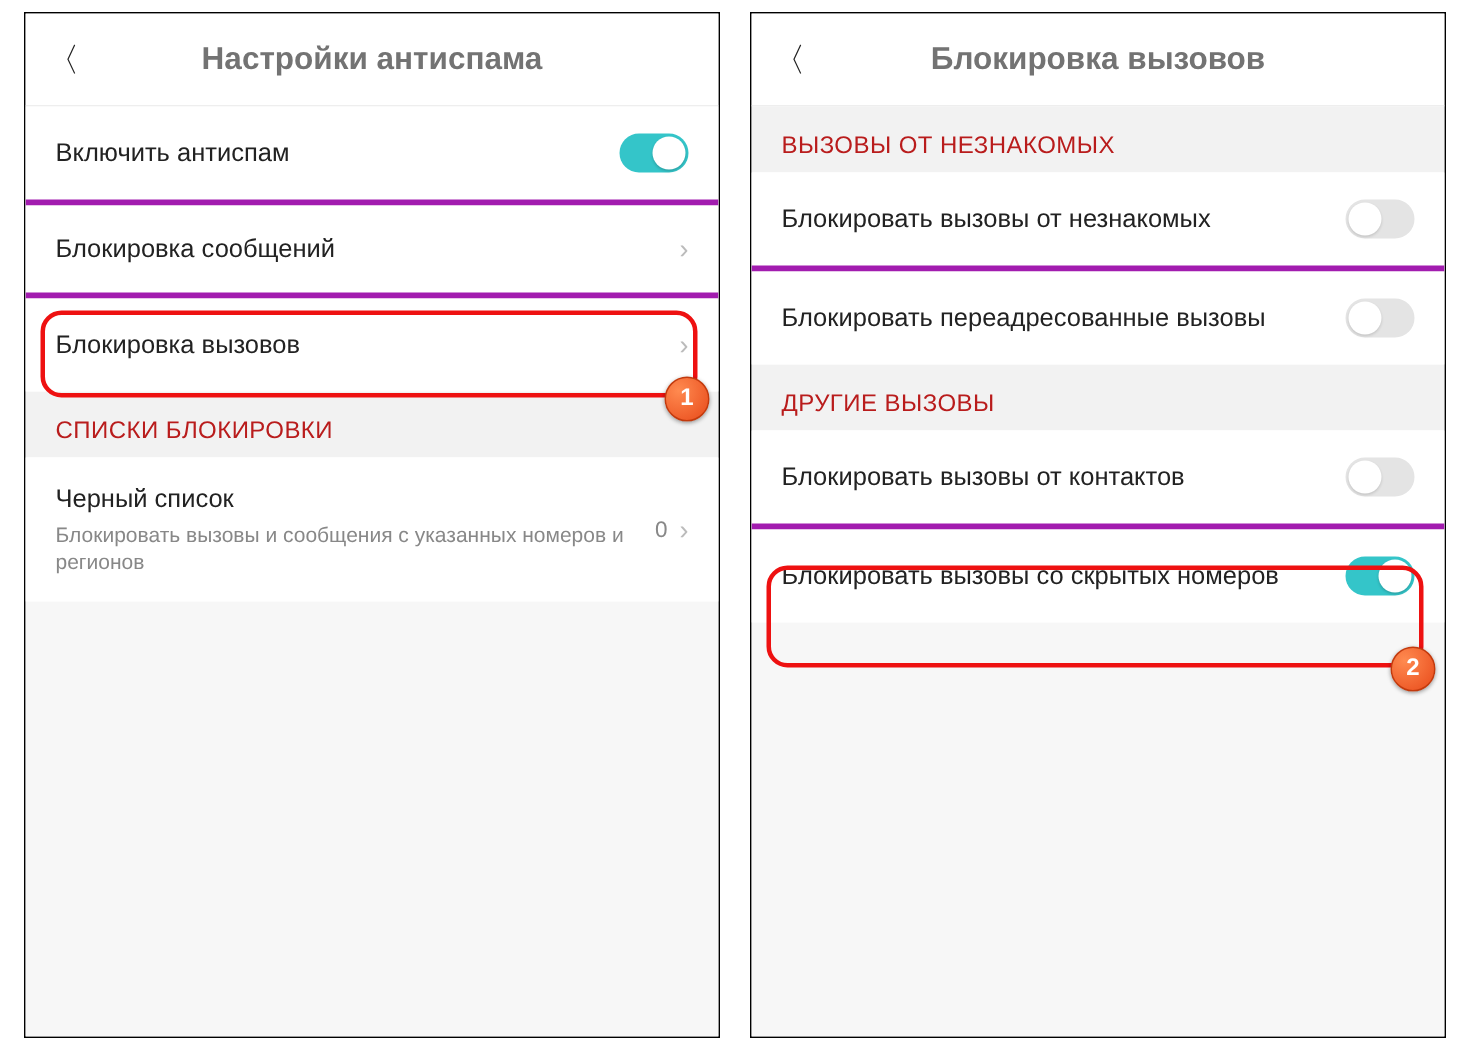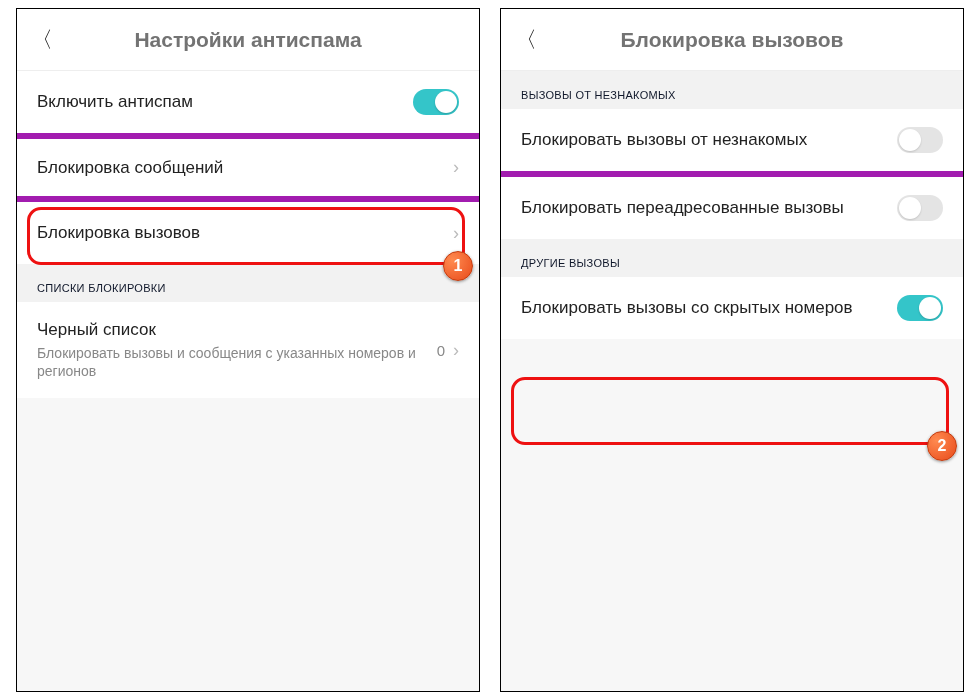--- a/index.html
+++ b/index.html
@@ -42,21 +42,21 @@
     font-size: 21px;
     font-weight: 600;
     color: #737373;
     margin-left: -28px;
   }
   .row {
     background: #fff;
     padding: 18px 20px;
     display: flex;
     align-items: center;
-    border-bottom: 6px solid #a21caf;
+    border-bottom: 4px solid #a21caf;
     min-height: 62px;
     position: relative;
   }
   .row .label {
     flex: 1;
     font-size: 17px;
     color: #222;
   }
   .row .sub {
     font-size: 14px;
@@ -65,22 +65,22 @@
     line-height: 1.3;
   }
   .row .labelcol { flex: 1; display:flex; flex-direction:column; }
   .chev {
     color: #bbb;
     font-size: 18px;
   }
   .valnum { color:#888; font-size:15px; margin-right:8px;}
   .section {
     padding: 18px 20px 8px 20px;
-    font-size: 11px;
-    color: #0f172a;
+    font-size: 16px;
+    color: #b91c1c;
     letter-spacing: 0.3px;
     background: #f2f2f2;
   }
   .toggle {
     width: 46px;
     height: 26px;
     border-radius: 13px;
     position: relative;
     flex-shrink: 0;
   }
@@ -177,20 +177,26 @@
       <span class="label">Блокировать переадресованные вызовы</span>
       <div class="toggle off">
           <div class="knob"></div>
         </div>
     </div>
   </div>
 
   <div class="section">ДРУГИЕ ВЫЗОВЫ</div>
 
   <div class="group">
+    <div class="row">
+      <span class="label">Блокировать вызовы от контактов</span>
+      <div class="toggle off">
+          <div class="knob"></div>
+        </div>
+    </div>
     <div class="row" style="border-bottom:none;justify-content:center;">
       <span class="label">Блокировать вызовы со скрытых номеров</span>
       <div class="toggle on">
           <div class="knob"></div>
         </div>
     </div>
   </div>
 
   <div class="spacer"></div>
 

